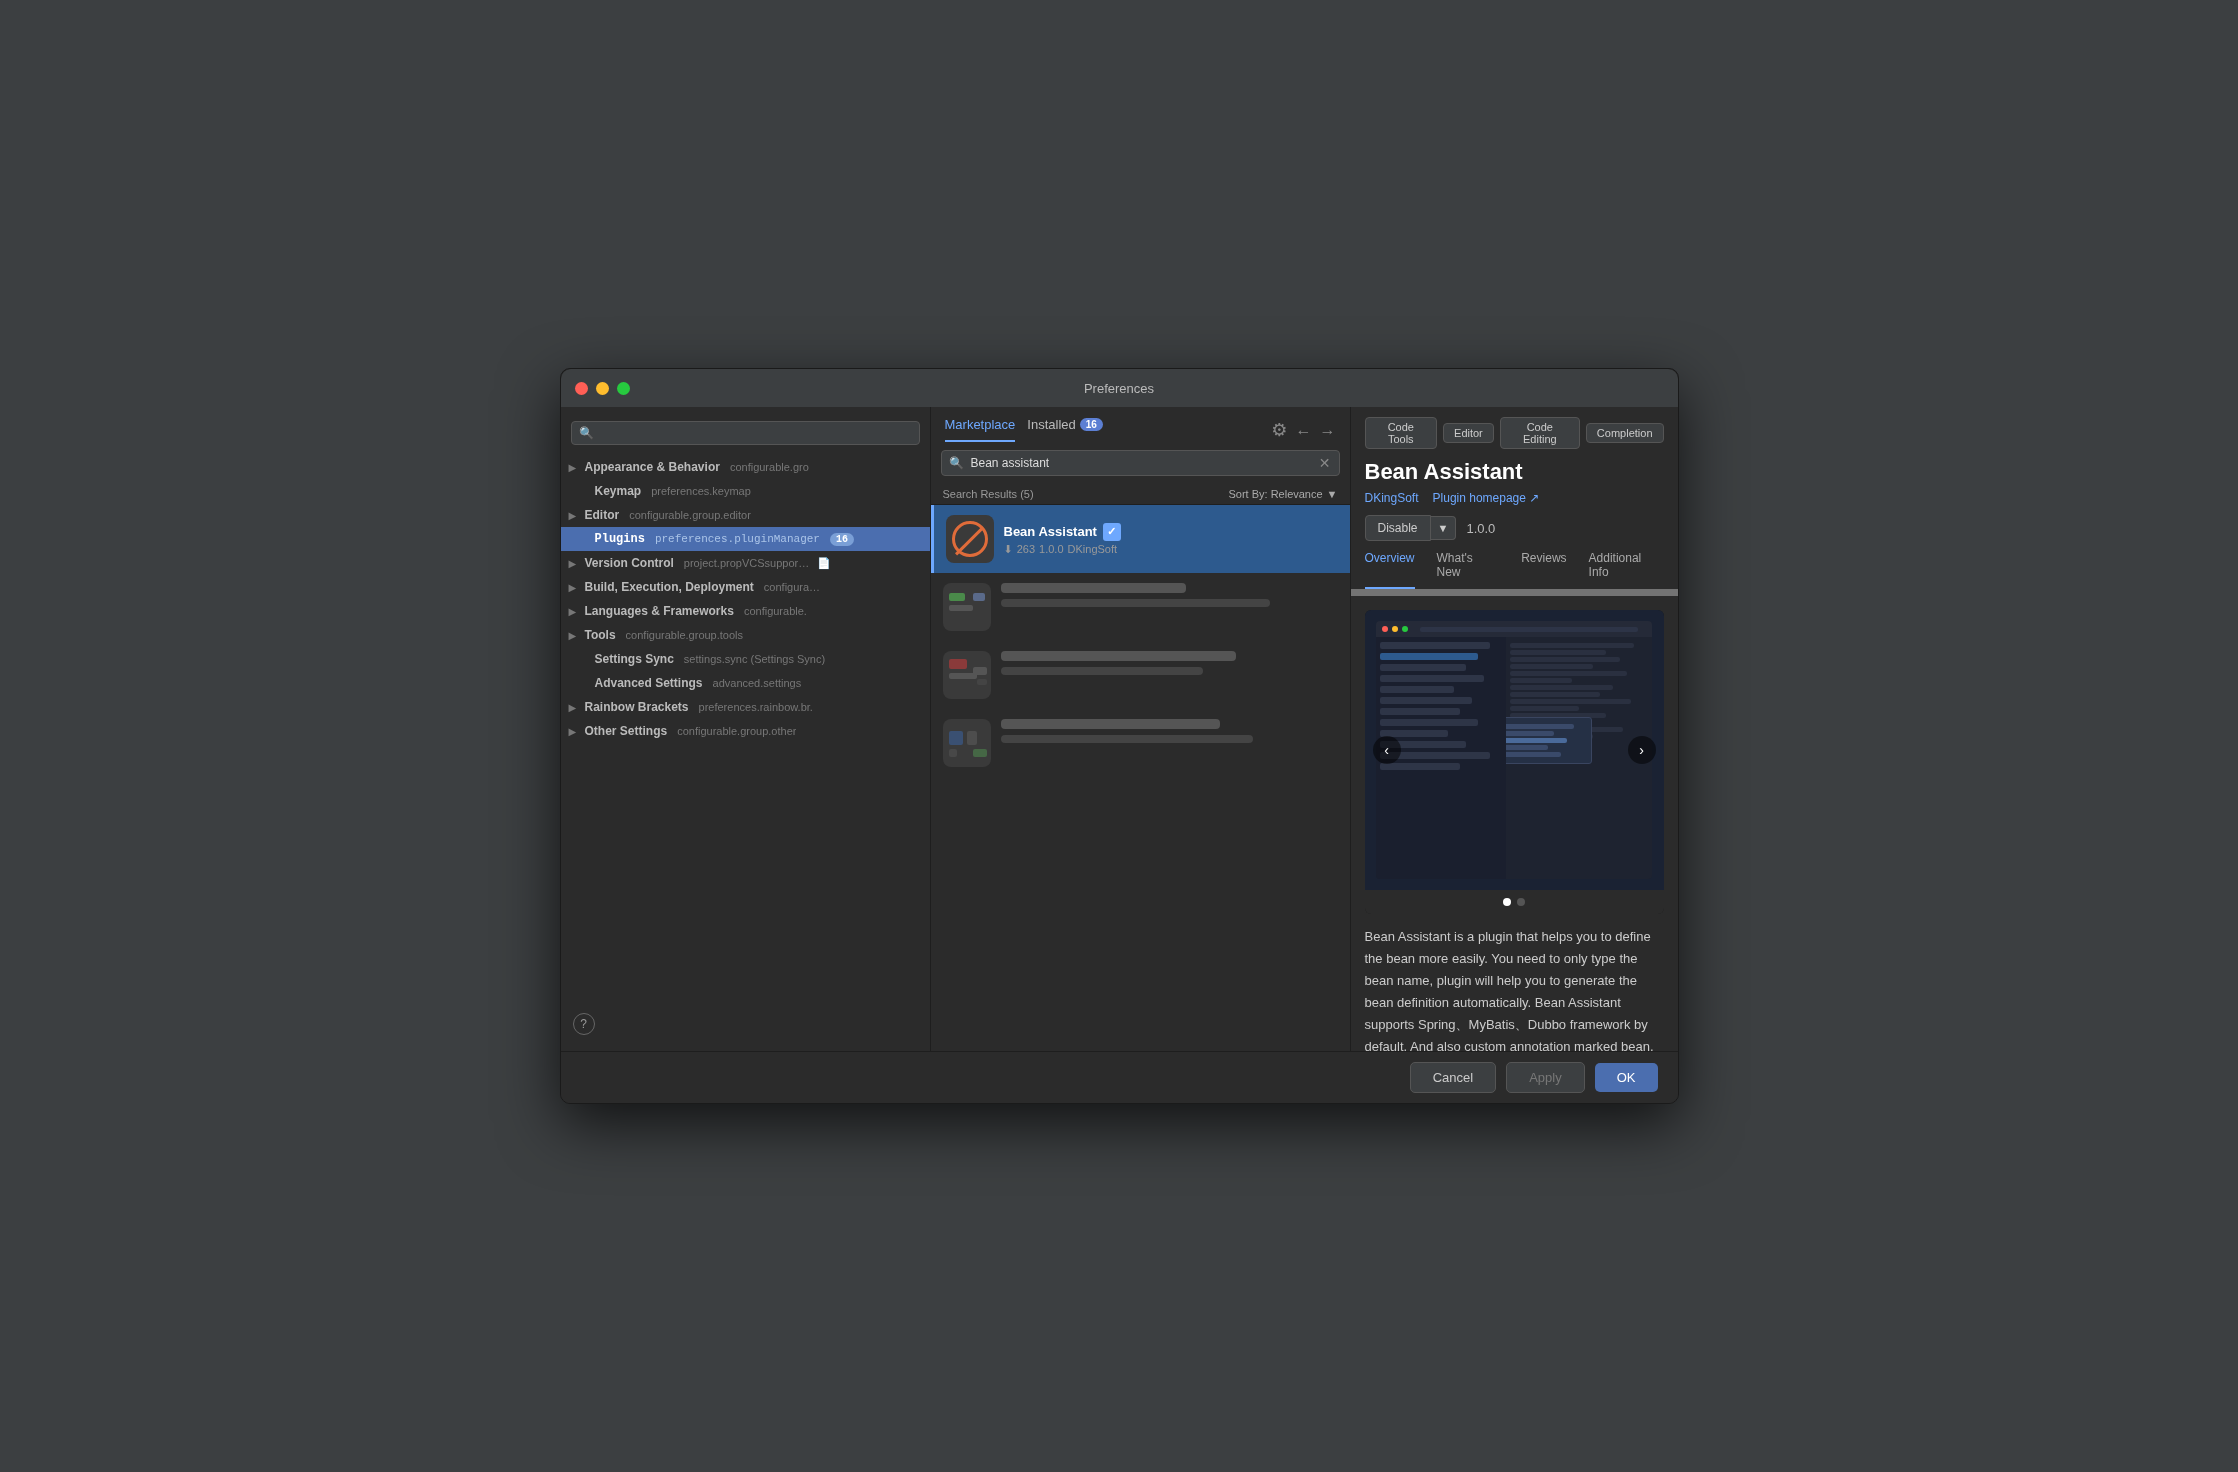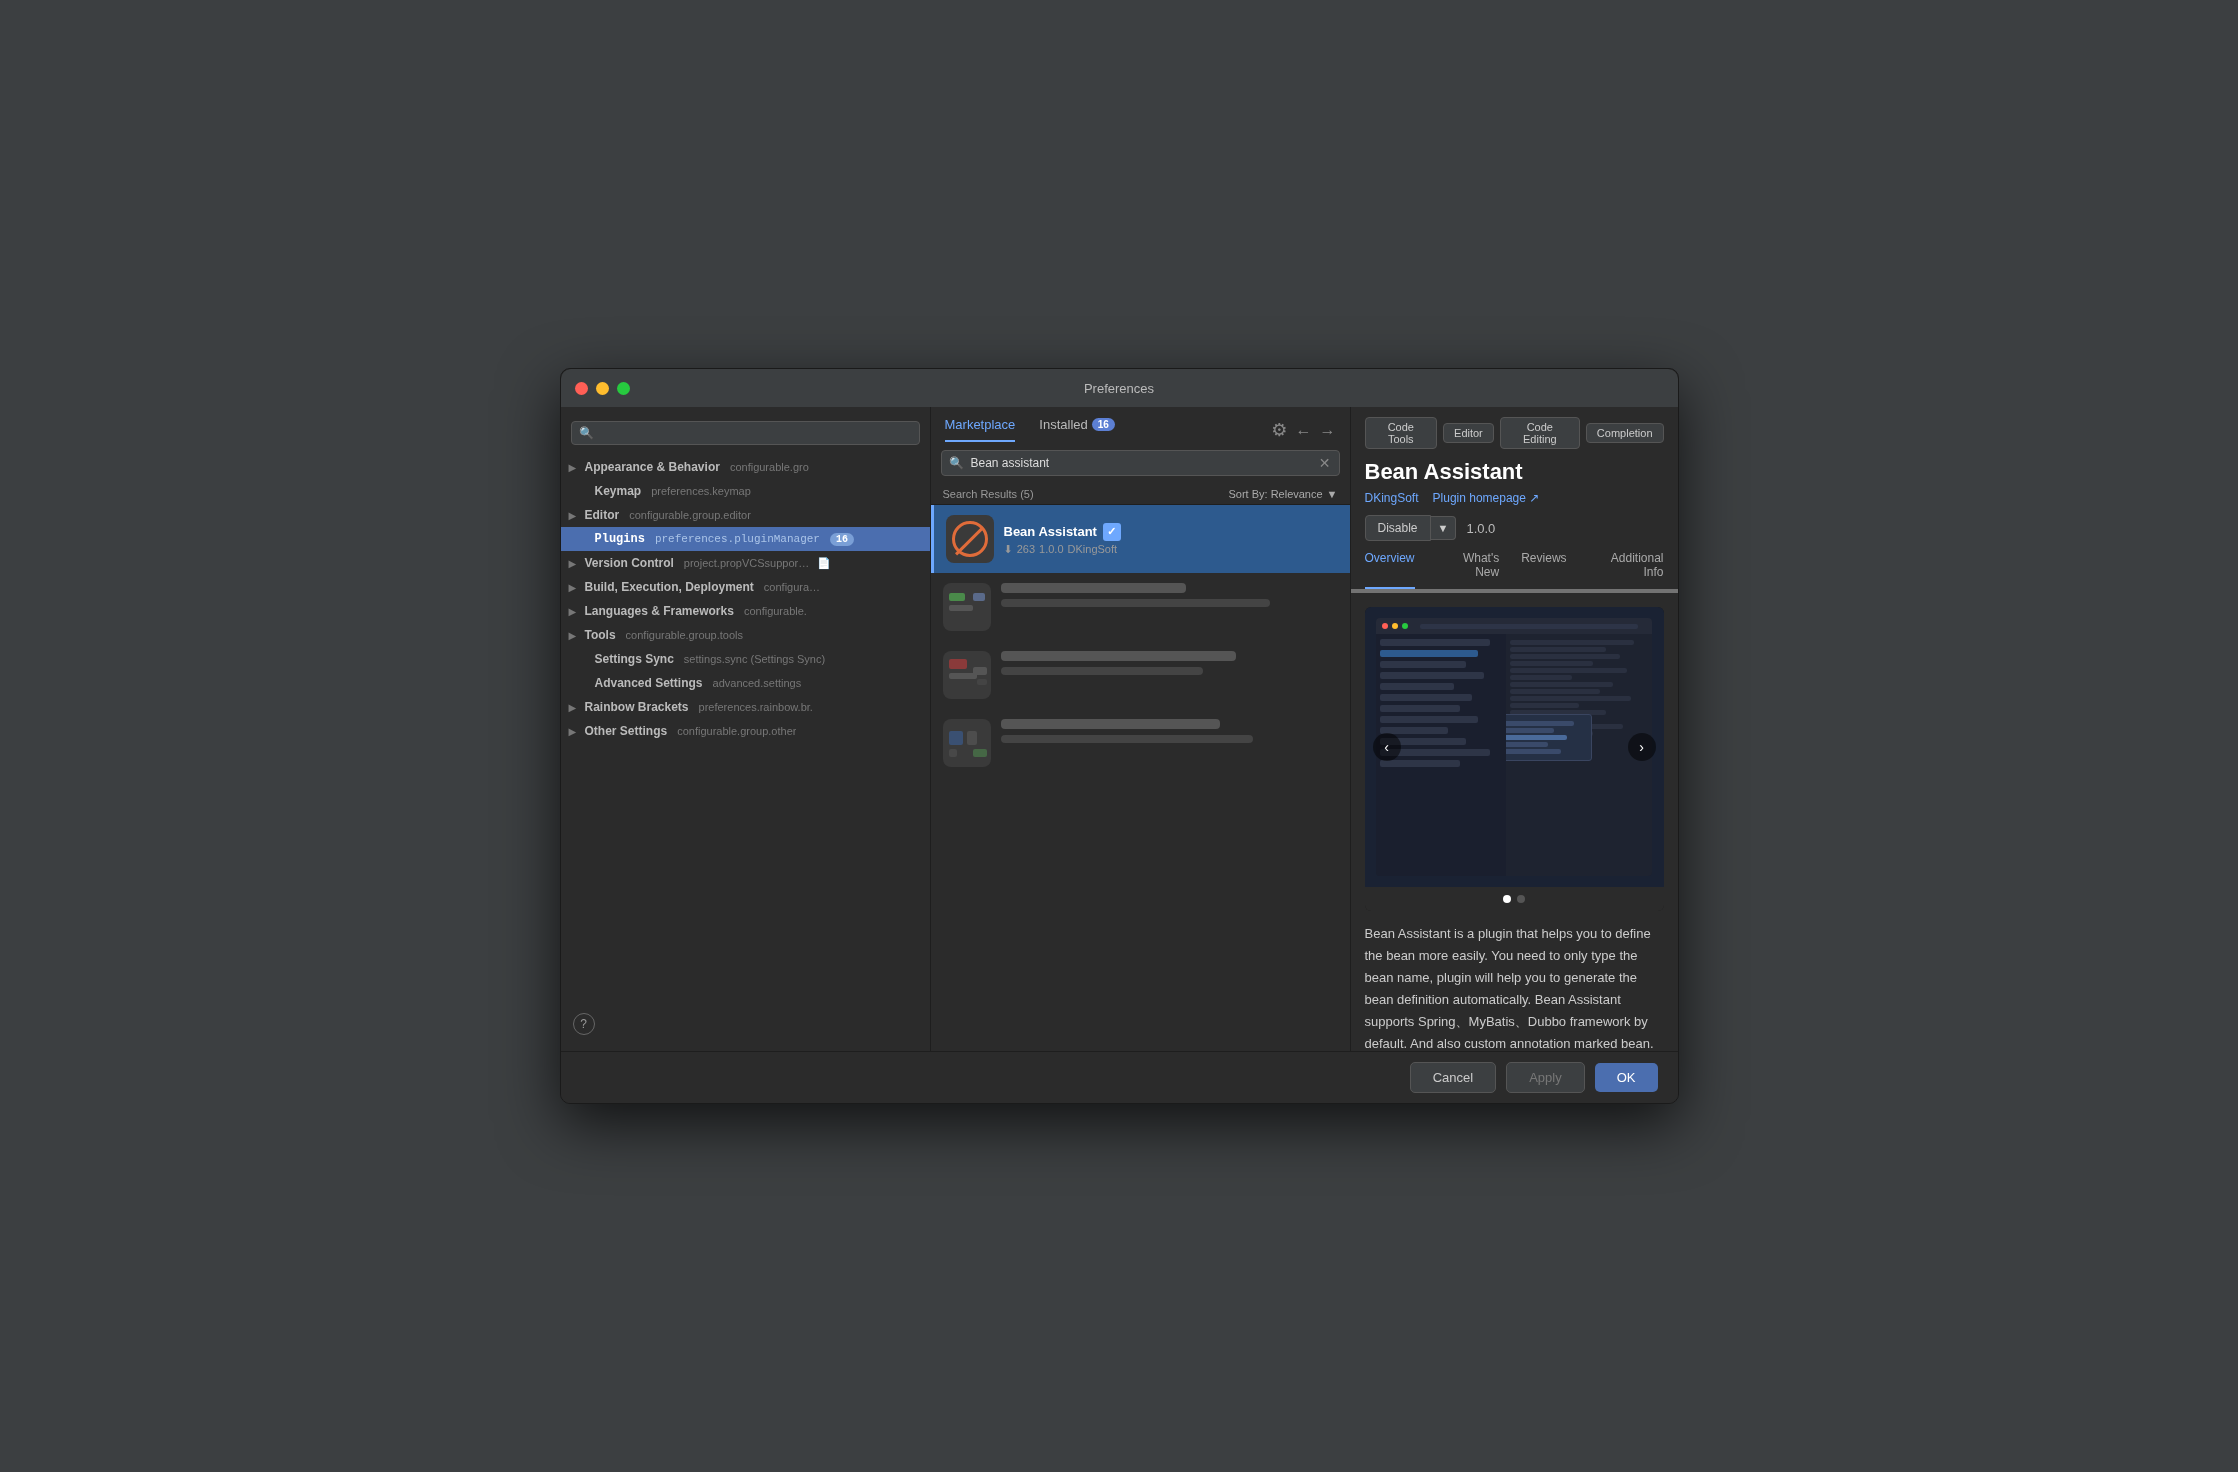--- a/index.html
+++ b/index.html
@@ -158,21 +158,21 @@
       background: #2b2b2b;
       border-right: 1px solid #1e1e1e;
       display: flex;
       flex-direction: column;
     }
     .center-header {
       padding: 10px 14px 0 14px;
     }
     .center-tabs {
       display: flex;
-      gap: 24px;
+      gap: 12px;
       margin-bottom: 0;
       align-items: center;
     }
     .center-tab {
       font-size: 13px;
       color: #bbb;
       padding-bottom: 8px;
       cursor: pointer;
       border-bottom: 2px solid transparent;
     }
@@ -389,23 +389,22 @@
     }
     .version-text {
       color: #bbb;
       font-size: 13px;
       margin-left: 10px;
     }
     .plugin-detail-tabs {
       display: flex;
       gap: 22px;
       padding: 0 14px;
-      border-bottom: 4px solid #737373;
+      border-bottom: 7px solid #737373;
       margin-bottom: 0;
-      text-align: right;
     }
     .detail-tab {
       font-size: 12px;
       color: #aaa;
       padding-bottom: 8px;
       cursor: pointer;
       border-bottom: 2px solid transparent;
     }
     .detail-tab.active {
       color: #6ea8fe;

